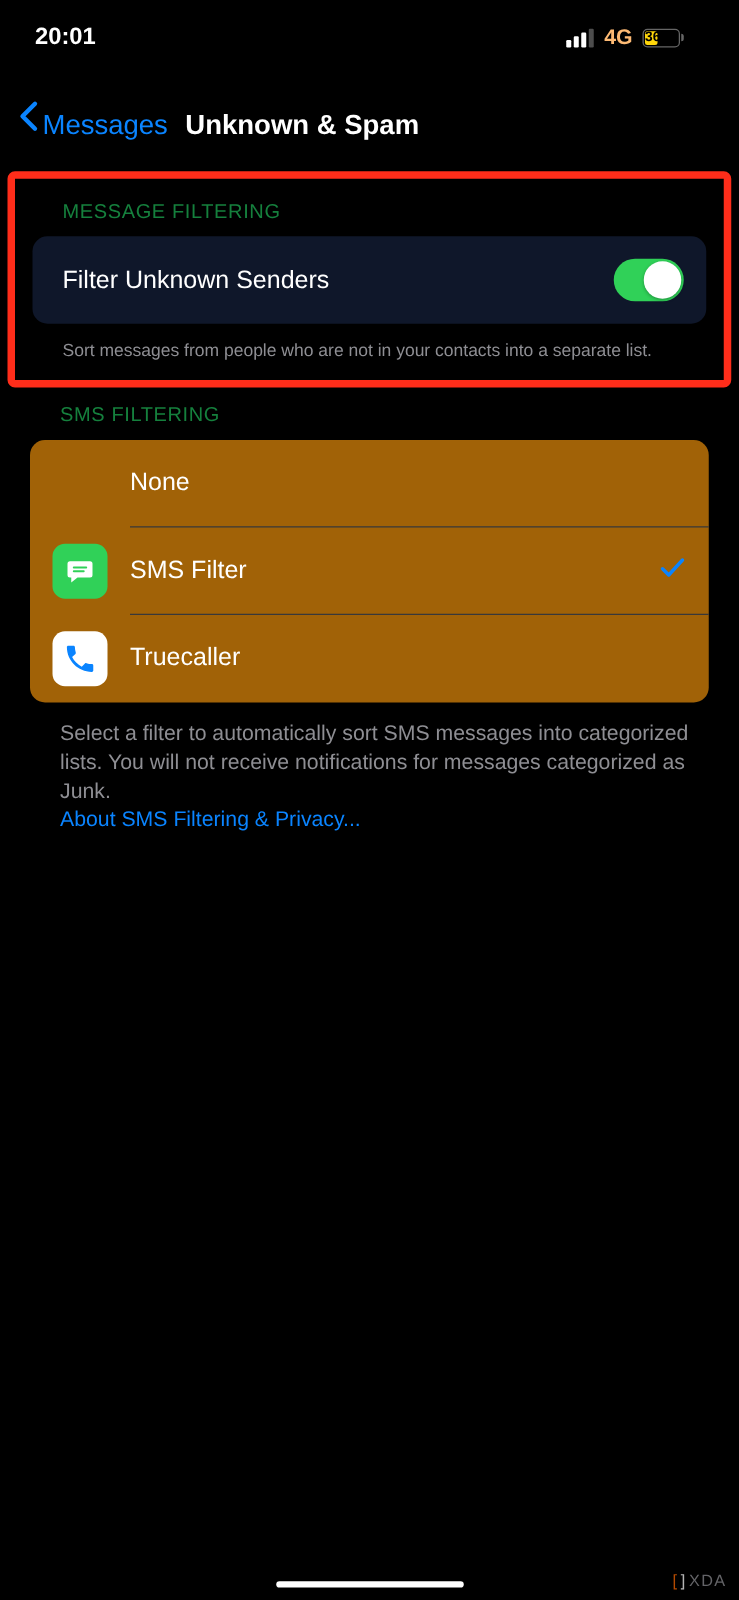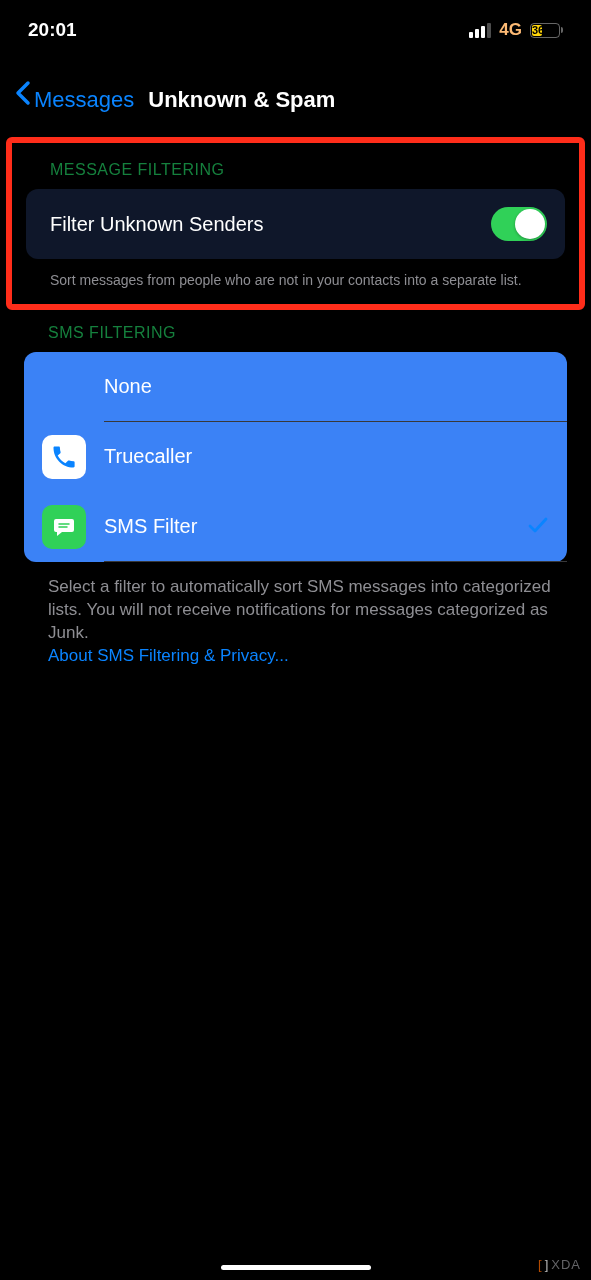--- a/index.html
+++ b/index.html
@@ -13,21 +13,21 @@
       height: 1280px;
       background: #000;
       color: #fff;
       position: relative;
       overflow: hidden;
     }
     .status-bar {
       display: flex;
       justify-content: space-between;
       align-items: center;
-      padding: 12px 28px 8px 28px;
+      padding: 12px 44px 8px 28px;
       height: 56px;
     }
     .status-time {
       font-size: 19px;
       font-weight: 600;
       color: #fff;
     }
     .status-right {
       display: flex;
       align-items: center;
@@ -154,21 +154,21 @@
       border-radius: 50%;
       box-shadow: 0 1px 3px rgba(0,0,0,0.3);
     }
     .footer-text {
       color: #8e8e93;
       font-size: 14px;
       line-height: 1.35;
       margin: 12px 8px 0 24px;
     }
     .list-group {
-      background: #3b82f6;
+      background: #a16207;
       border-radius: 12px;
       margin: 0 24px;
     }
     .list-row {
       display: flex;
       align-items: center;
       min-height: 70px;
       padding: 12px 18px 12px 18px;
       position: relative;
     }
@@ -294,33 +294,20 @@
 <div class="section-header outside">SMS FILTERING</div>
 
 <div class="list-group">
 
   <div class="list-row">
     <div class="list-row-icon-spacer"></div>
     <div class="list-row-content">
       <span class="list-row-label">None</span>
     </div>
     <div class="list-separator"></div>
-  </div>
-
-  <div class="list-row">
-    <div class="list-row-icon-spacer" style="display:flex;align-items:center">
-      <div class="app-icon white">
-        <svg width="28" height="28" viewBox="0 0 24 24">
-          <path d="M6.6 10.8c1.4 2.8 3.8 5.2 6.6 6.6l2.2-2.2c.3-.3.7-.4 1-.2 1.2.4 2.4.6 3.7.6.6 0 1 .4 1 1v3.4c0 .6-.4 1-1 1C10.6 21 3 13.4 3 4c0-.6.4-1 1-1h3.5c.6 0 1 .4 1 1 0 1.3.2 2.5.6 3.7.1.3 0 .7-.2 1l-2.3 2.1z" fill="#0a84ff"></path>
-        </svg>
-      </div>
-    </div>
-    <div class="list-row-content">
-      <span class="list-row-label">Truecaller</span>
-    </div>
   </div>
 
   <div class="list-row">
     <div class="list-row-icon-spacer" style="display:flex;align-items:center">
       <div class="app-icon green">
         <svg width="24" height="24" viewBox="0 0 24 24">
           <path d="M4 4 h16 a2 2 0 0 1 2 2 v9 a2 2 0 0 1 -2 2 h-10 l-5 4 v-4 h-1 a2 2 0 0 1 -2 -2 v-9 a2 2 0 0 1 2 -2 z" fill="#fff"></path>
           <line x1="7" y1="9" x2="17" y2="9" stroke="#30d158" stroke-width="1.5" stroke-linecap="round"></line>
           <line x1="7" y1="12" x2="15" y2="12" stroke="#30d158" stroke-width="1.5" stroke-linecap="round"></line>
         </svg>
@@ -329,20 +316,33 @@
     <div class="list-row-content">
       <span class="list-row-label">SMS Filter</span>
       <span class="checkmark">
         <svg width="22" height="22" viewBox="0 0 22 22">
           <path d="M3 12 L8 17 L19 5" stroke="#0a84ff" stroke-width="2.8" fill="none" stroke-linecap="round" stroke-linejoin="round"></path>
         </svg>
       </span>
     </div>
     <div class="list-separator"></div>
   </div>
+
+  <div class="list-row">
+    <div class="list-row-icon-spacer" style="display:flex;align-items:center">
+      <div class="app-icon white">
+        <svg width="28" height="28" viewBox="0 0 24 24">
+          <path d="M6.6 10.8c1.4 2.8 3.8 5.2 6.6 6.6l2.2-2.2c.3-.3.7-.4 1-.2 1.2.4 2.4.6 3.7.6.6 0 1 .4 1 1v3.4c0 .6-.4 1-1 1C10.6 21 3 13.4 3 4c0-.6.4-1 1-1h3.5c.6 0 1 .4 1 1 0 1.3.2 2.5.6 3.7.1.3 0 .7-.2 1l-2.3 2.1z" fill="#0a84ff"></path>
+        </svg>
+      </div>
+    </div>
+    <div class="list-row-content">
+      <span class="list-row-label">Truecaller</span>
+    </div>
+  </div>
 </div>
 
 <div class="group-footer">
   <span>Select a filter to automatically sort SMS messages into categorized lists. You will not receive notifications for messages categorized as Junk.</span><br>
   <span class="link-text">About SMS Filtering &amp; Privacy...</span>
 </div>
 
 <div class="home-indicator"></div>
 
 <div class="watermark">

